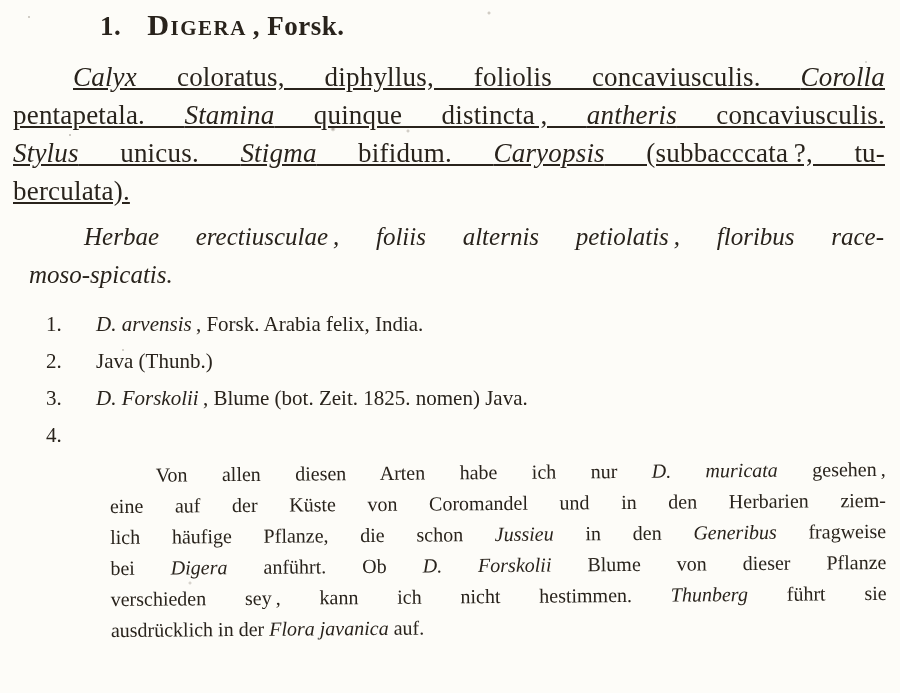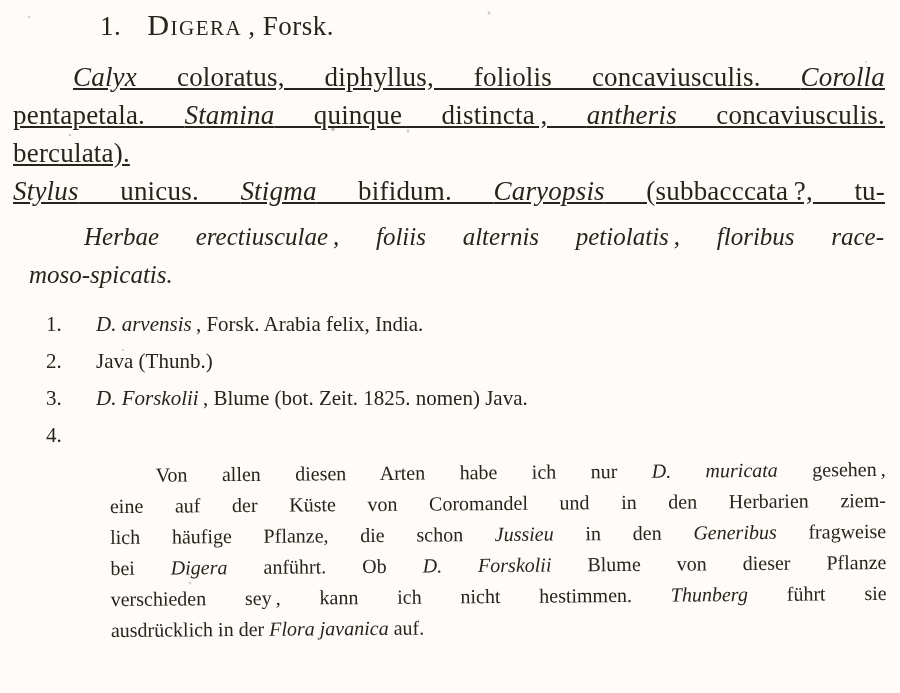--- a/index.html
+++ b/index.html
@@ -40,21 +40,21 @@
     text-align: justify;
     text-align-last: justify;
   }
   .tline.last {
     text-align: justify;
     text-align-last: left;
   }
   .heading {
     margin: 7px 0 0 100px;
     font-size: 27px;
-    font-weight: normal;
+    font-weight: bold;
     line-height: 36px;
     letter-spacing: 0.5px;
   }
   .heading .hgap { display: inline-block; width: 26px; }
   .diagnosis {
     margin: 14px 15px 0 13px;
     font-size: 27px;
     line-height: 38px;
     letter-spacing: 0.2px;
     text-decoration: underline;
@@ -99,22 +99,22 @@
 
 <div class="page">
 
   <div class="heading">
     <span>1.</span><span class="hgap"></span><span class="sc">Digera</span><span> , Forsk.</span>
   </div>
 
   <div class="diagnosis">
       <div class="tline indent"><span class="it">Calyx</span><span> coloratus, diphyllus, foliolis concaviusculis. </span><span class="it">Corolla</span></div>
       <div class="tline"><span>pentapetala. </span><span class="it">Stamina</span><span> quinque distincta , </span><span class="it">antheris</span><span> concaviusculis.</span></div>
+      <div class="tline"><span class="it">Stylus</span><span> unicus. </span><span class="it">Stigma</span><span> bifidum. </span><span class="it">Caryopsis</span><span> (subbacccata ?, tu-</span></div>
       <div class="tline last"><span>berculata).</span></div>
-      <div class="tline"><span class="it">Stylus</span><span> unicus. </span><span class="it">Stigma</span><span> bifidum. </span><span class="it">Caryopsis</span><span> (subbacccata ?, tu-</span></div>
     </div>
 
   <div class="habit">
       <div class="tline indent"><span class="it">Herbae erectiusculae , foliis alternis petiolatis , floribus race-</span></div>
       <div class="tline last"><span class="it">moso-spicatis.</span></div>
     </div>
 
   <div class="species" id="species-list">
       <div class="item">
         <span class="inum">1.</span>

